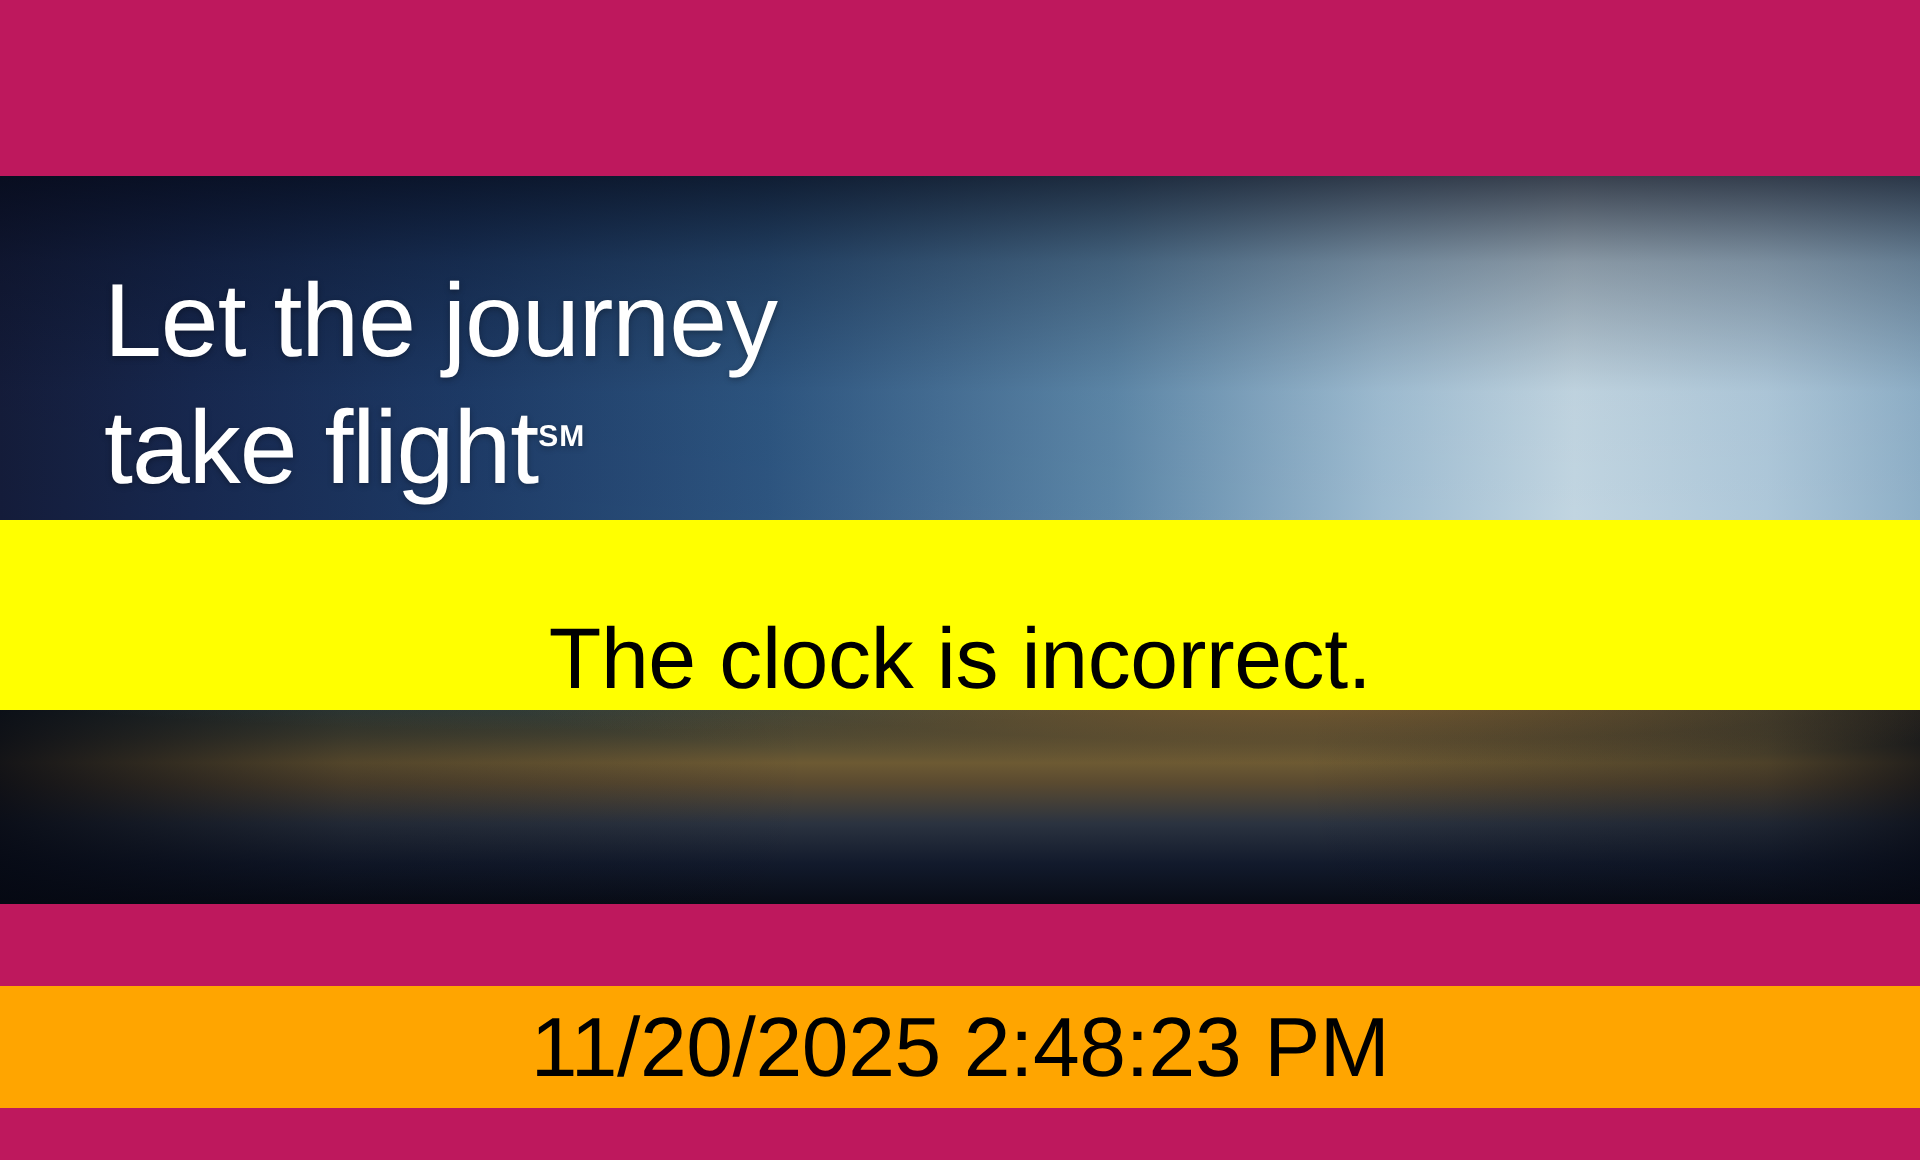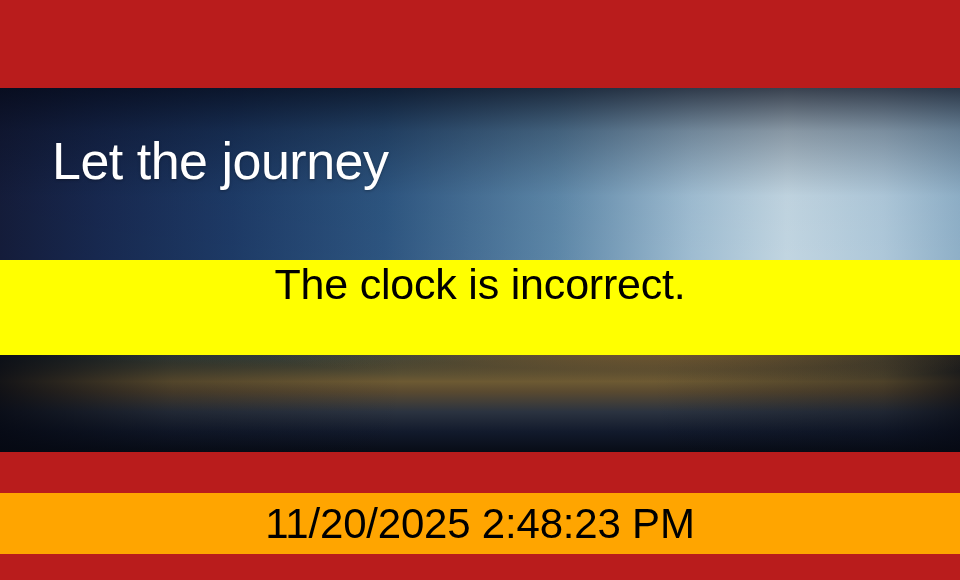--- a/index.html
+++ b/index.html
@@ -5,21 +5,21 @@
   * { margin:0; padding:0; box-sizing:border-box; }
   html, body {
     width:960px; height:580px;
     background:#000000;
     font-family:"Liberation Sans", sans-serif;
     overflow:hidden;
   }
   #screen {
     position:relative;
     width:960px; height:580px;
-    background:#b91c1c;
+    background:#be185d;
   }
 
   
   #hero {
     position:absolute;
     left:0; top:88px;
     width:960px; height:364px;
     overflow:hidden;
     background:#0d1326;
   }
@@ -113,21 +113,21 @@
     letter-spacing:0.1px;
   }
 
   
   #alert {
     position:absolute;
     left:0; top:260px;
     width:960px; height:95px;
     background:#ffff00;
     display:flex;
-    align-items:flex-start;
+    align-items:flex-end;
     justify-content:center;
     z-index:20;
   }
   #alert-text {
     color:#000000;
     font-size:43px;
     font-weight:400;
     letter-spacing:-0.2px;
     white-space:nowrap;
   }
@@ -168,20 +168,21 @@
         <path d="M55 10 L62 9 L70 52 L62 55 Z" fill="#000000"></path>
         <path d="M62 50 Q66 44 74 44 L80 44 L72 58 L60 58 Z" fill="#000000"></path>
         <path d="M18 78 Q24 58 62 54 Q100 51 125 57 L131 62 Q136 66 128 67 L122 68 L118 78 Z" fill="#000000"></path>
         <path d="M16 76 L140 76 L140 85 L16 85 Z" fill="#000000"></path>
         <path d="M205 70 L222 64 L226 68 L212 78 Z" fill="#000000"></path>
       </svg>
     </div>
 
     <div id="tagline">
       <div>Let the journey</div>
+      <div><span>take flight</span><span class="sm">SM</span></div>
     </div>
 
 
   </div>
 
   <div id="alert">
     <span id="alert-text">The clock is incorrect.</span>
   </div>
 
   <div id="clockbar">

